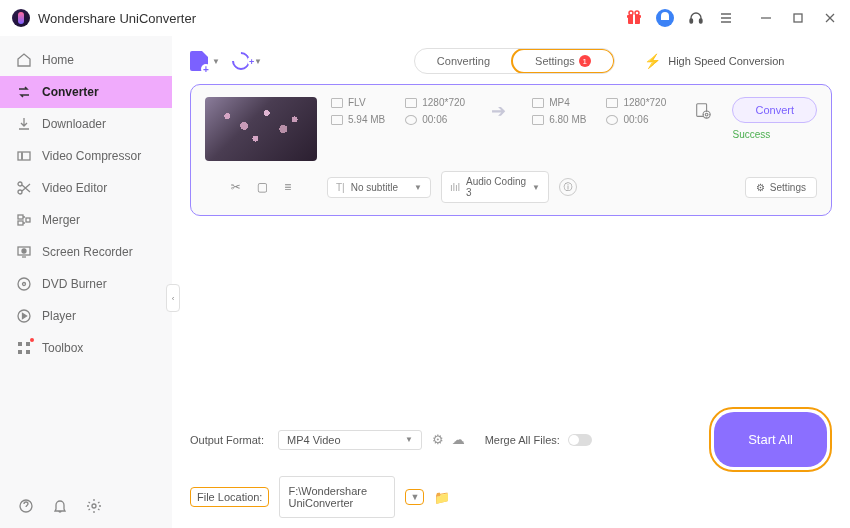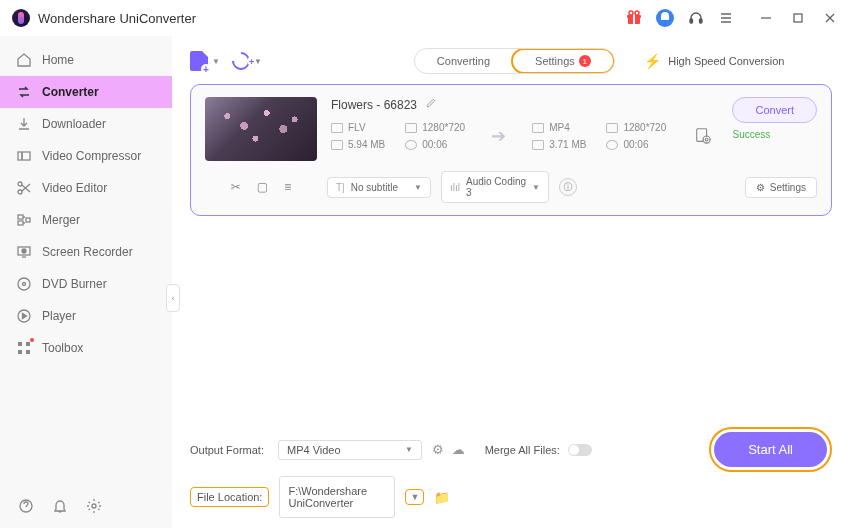--- a/index.html
+++ b/index.html
@@ -70,21 +70,21 @@
 .b-label{width:78px}
 .format-dd{border:1px solid #ddd;padding:3px 8px;border-radius:3px;width:144px;display:flex;align-items:center;font-size:11px;cursor:pointer}
 .format-dd .chev{margin-left:auto}
 .merge-toggle{margin-left:10px;display:flex;align-items:center;gap:8px}
 .toggle{width:24px;height:12px;background:#ddd;border-radius:6px;position:relative;cursor:pointer}
 .toggle::after{content:"";position:absolute;left:1px;top:1px;width:10px;height:10px;background:#fff;border-radius:50%}
 .hl-label{border:1.5px solid #f59e0b;border-radius:4px;padding:3px 6px}
 .loc-input{border:1px solid #ddd;padding:8px 8px;border-radius:3px;width:116px;font-size:11px;color:#555}
 .hl-chev{border:1.5px solid #f59e0b;border-radius:4px;padding:2px 4px;font-size:9px;color:#888;cursor:pointer}
 .folder-i{color:#888;cursor:pointer;font-size:13px}
-.start-all{margin-left:auto;padding:10px 34px;background:#8b6fff;color:#fff;border:none;border-radius:20px;font-size:13px;cursor:pointer}
+.start-all{margin-left:auto;padding:20px 34px;background:#8b6fff;color:#fff;border:none;border-radius:20px;font-size:13px;cursor:pointer}
 .hl-start{border:2px solid #f59e0b;border-radius:24px;padding:3px;margin-left:auto}
 .small-icons{display:flex;gap:8px;align-items:center}
 .si{color:#999;cursor:pointer;font-size:13px}
 svg{width:100%;height:100%}
 </style>
 </head>
 <body>
 
 <div class="titlebar">
   <div class="logo"></div>
@@ -270,26 +270,20 @@
       <div class="high-speed">
           <span class="bolt">⚡</span>
           <span>High Speed Conversion</span>
         </div>
     </div>
 
     <div class="card">
       <div class="card-row1">
         <div class="thumb"></div>
         <div class="info-col">
-          <div class="file-title">
-            <span>Flowers - 66823</span>
-            <span class="edit-icon"><svg width="12" height="12" viewBox="0 0 16 16" fill="none" stroke="currentColor" stroke-width="1.3">
-                  <path d="M11 3l2 2-8 8H3v-2z"></path>
-                </svg></span>
-          </div>
           <div class="meta-grid">
             <div class="meta-col">
               <div class="meta-item">
                   <span class="mi-icon"></span>
                   <span>FLV</span>
                 </div>
               <div class="meta-item">
                   <span class="mi-icon"></span>
                   <span>5.94 MB</span>
                 </div>
@@ -305,21 +299,21 @@
                 </div>
             </div>
             <div class="arrow-conv">➔</div>
             <div class="meta-col">
               <div class="meta-item">
                   <span class="mi-icon"></span>
                   <span>MP4</span>
                 </div>
               <div class="meta-item">
                   <span class="mi-icon"></span>
-                  <span>3.71 MB</span>
+                  <span>6.80 MB</span>
                 </div>
             </div>
             <div class="meta-col">
               <div class="meta-item">
                   <span class="mi-icon"></span>
                   <span>1280*720</span>
                 </div>
               <div class="meta-item">
                   <span class="mi-icon" style="border-radius:50%"></span>
                   <span>00:06</span>

